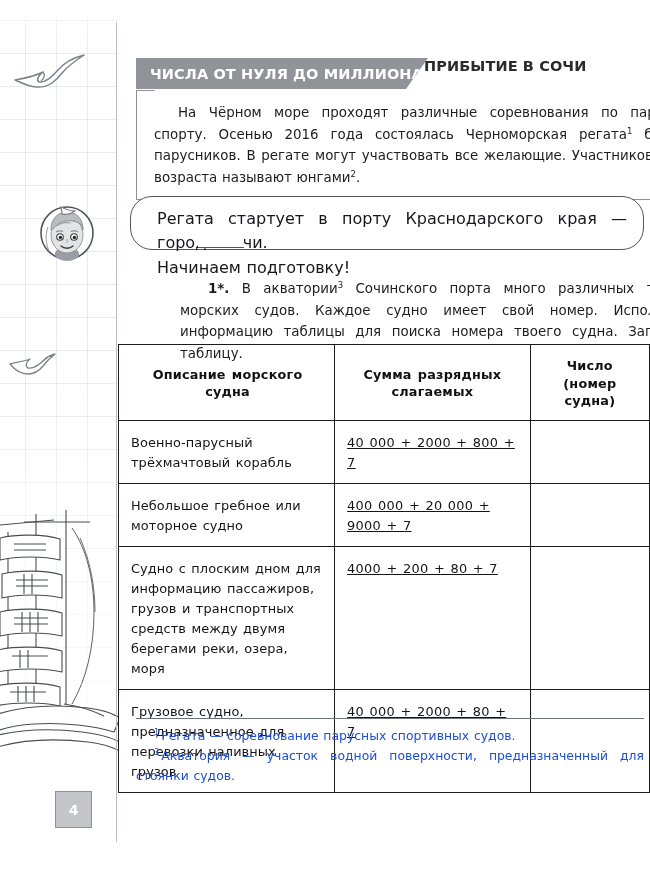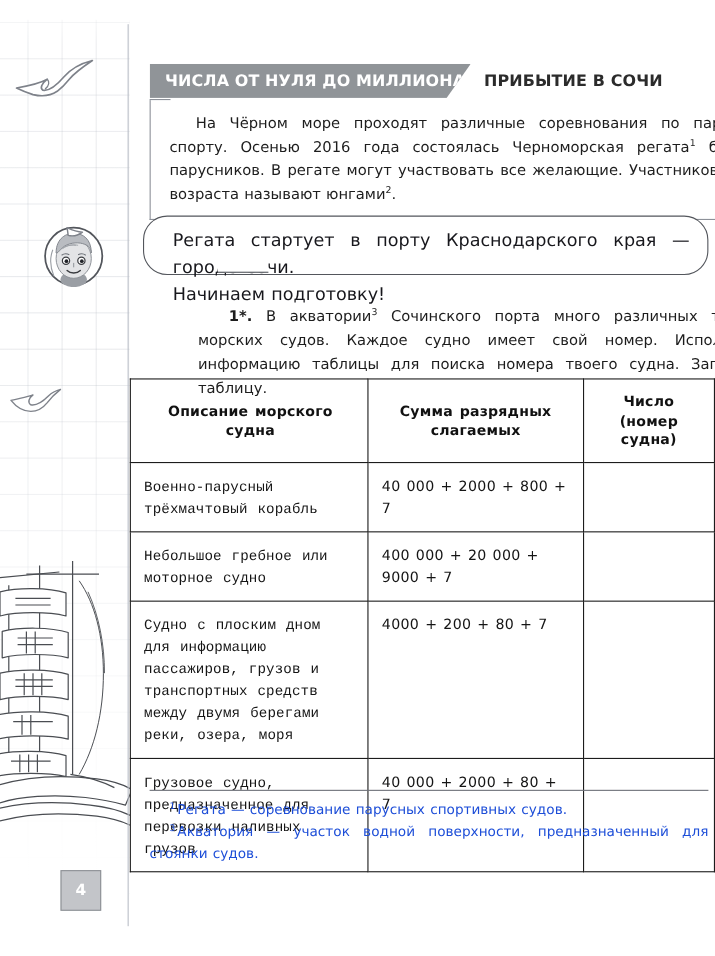--- a/index.html
+++ b/index.html
@@ -93,24 +93,24 @@
     padding-left: 14px;
   }
   .banner-text {
     color: #ffffff;
     font-size: 14.5px;
     font-weight: bold;
     letter-spacing: 0.1px;
   }
   .banner-right {
     position: absolute;
-    left: 304px; top: 2px;
+    left: 288px; top: 2px;
     height: 31px;
     display: flex;
-    align-items: center;
+    align-items: flex-start;
   }
   .banner-right-text {
     color: #2b2b2b;
     font-size: 14.5px;
     font-weight: bold;
     letter-spacing: 0.1px;
   }
 
   
   .intro-box {
@@ -202,22 +202,22 @@
   }
   .tbl th.c1 { width: 210px; padding-left: 14px; }
   .tbl th.c2 { width: 190px; }
   .tbl th.c3 { width: 116px; }
   .tbl td {
     font-size: 12.9px;
     line-height: 1.55;
     color: #151515;
     word-spacing: 1.2px;
   }
-  .tbl td.desc { letter-spacing: 0.1px; font-family: Liberation Mono, monospace; }
-  .tbl td.sum { letter-spacing: 0.3px; word-spacing: 1px; }
+  .tbl td.desc { letter-spacing: 0.1px; }
+  .tbl td.sum { letter-spacing: 0.3px; word-spacing: 1px; text-decoration: underline; }
   .r1 td { height: 62px; }
   .r2 td { height: 62px; }
   .r3 td { height: 108px; }
   .r4 td { height: 72px; }
 
   
   .footnotes {
     position: absolute;
     left: 18px; top: 718px;
     width: 508px;

